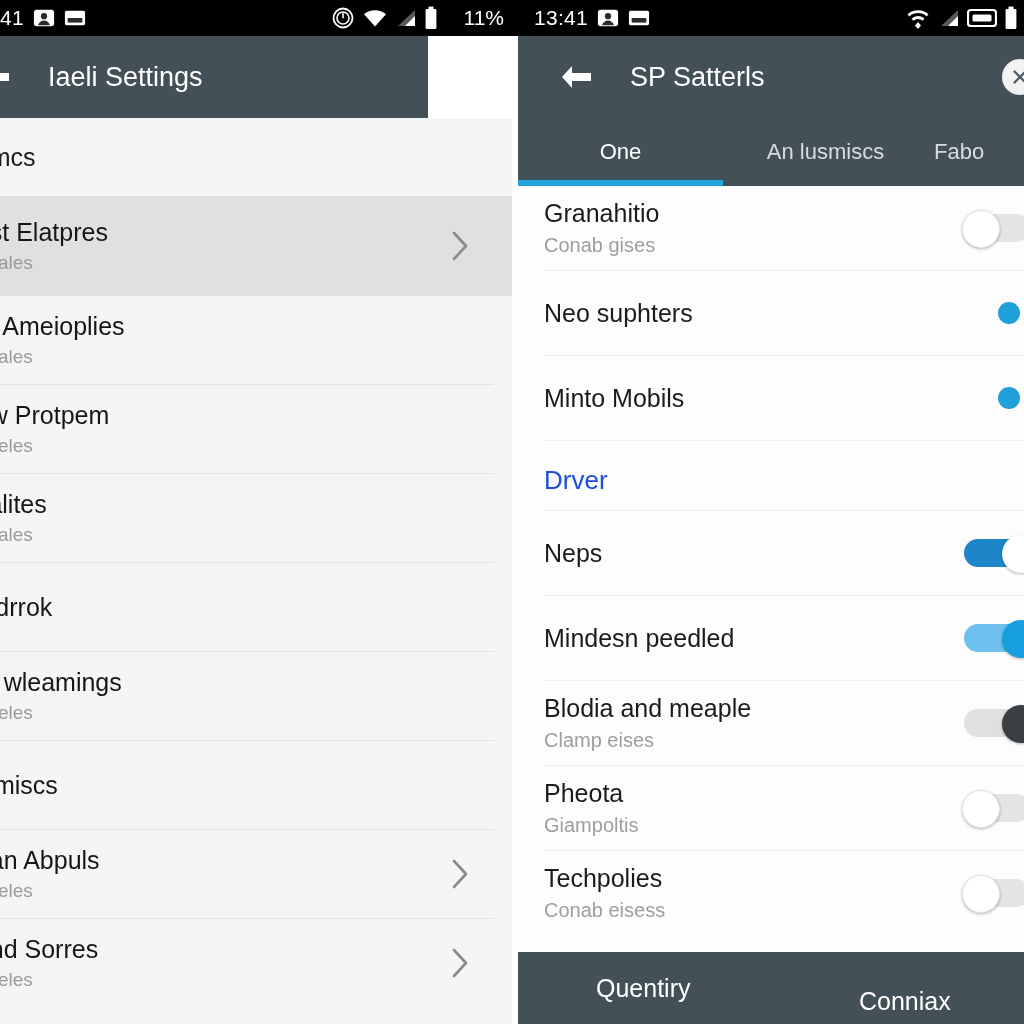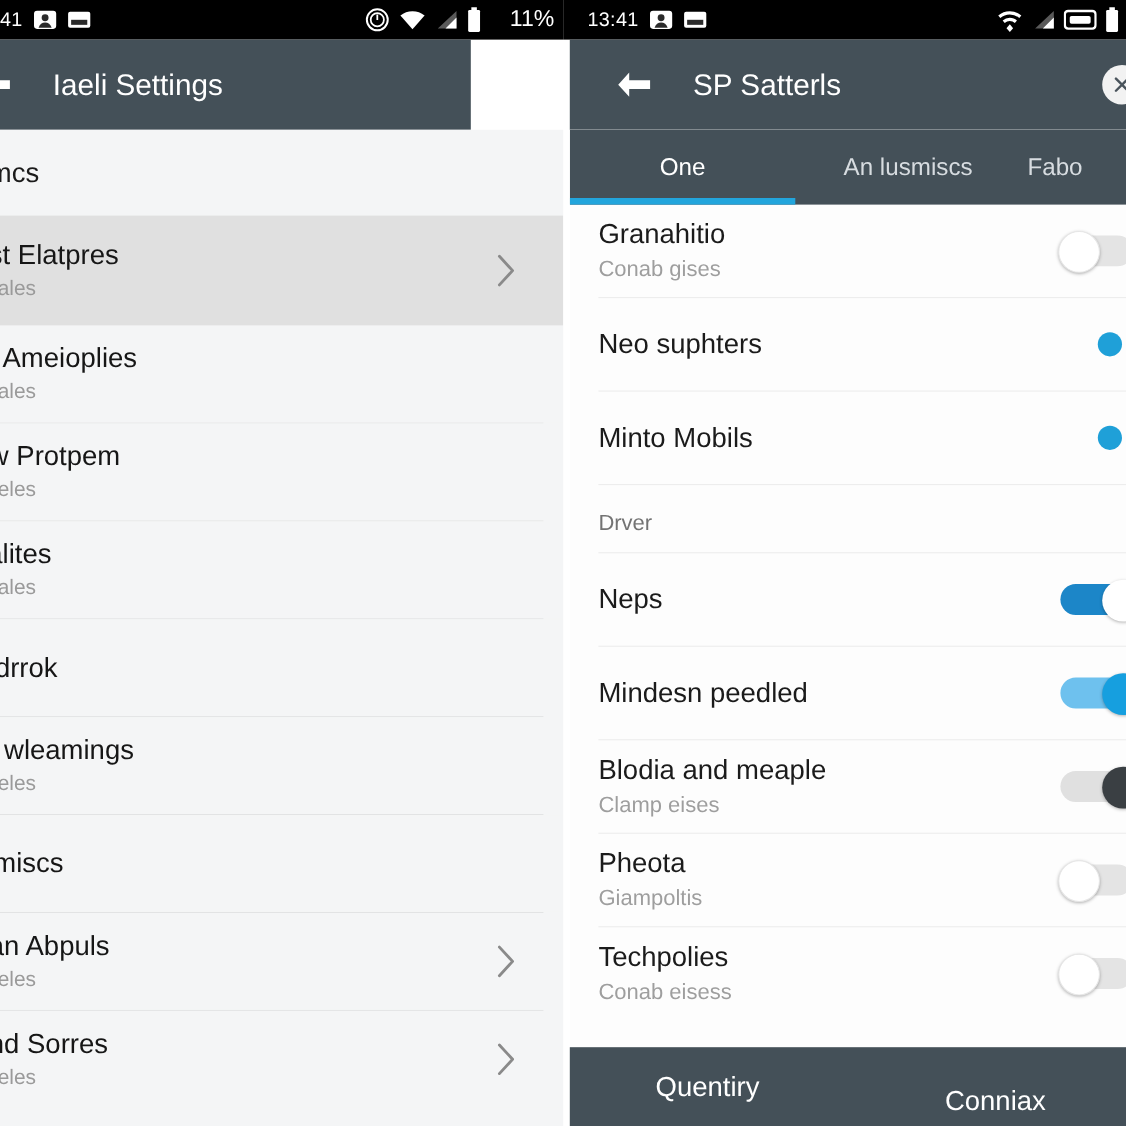--- a/index.html
+++ b/index.html
@@ -4,21 +4,21 @@
 <style>
   html,body{margin:0;padding:0;background:#000;}
   body{width:1024px;height:1024px;overflow:hidden;font-family:"Liberation Sans",sans-serif;}
   .screen{position:relative;width:1024px;height:1024px;overflow:hidden;background:#fff;}
 
   
   .statusbar{position:absolute;top:0;height:36px;background:#000;color:#fff;
     display:flex;align-items:center;box-sizing:border-box;}
   .statusbar.left{left:0;width:512px;padding:0 8px 0 0;}
   .statusbar.right{left:512px;width:512px;padding:0 6px 0 22px;}
-  .sb-clock{font-size:18px;font-weight:400;letter-spacing:.3px;color:#fff;}
+  .sb-clock{font-size:21px;font-weight:400;letter-spacing:.3px;color:#fff;}
   .sb-left-group{display:flex;align-items:center;gap:9px;}
   .sb-right-group{display:flex;align-items:center;gap:7px;margin-left:auto;}
   .sb-pct{font-size:21px;font-weight:400;margin-left:19px;}
   .ic{display:inline-block;position:relative;}
   .ic svg{display:block;}
 
   
   .appbar{position:absolute;top:36px;height:82px;background:#445058;
     display:flex;align-items:center;box-sizing:border-box;}
   .appbar.left{left:0;width:428px;padding-left:0;}
@@ -56,21 +56,21 @@
   .tab.t-three{width:120px;justify-content:flex-start;padding-left:6px;}
   .tab.active{color:#ffffff;}
   .tab.active:after{content:"";position:absolute;left:0;right:0;bottom:0;height:6px;background:#22a5dc;}
   .rlist{background:#fdfdfd;}
   .rrow{position:relative;display:flex;align-items:center;min-height:84px;
     padding:10px 0 10px 26px;box-sizing:border-box;}
   .rrow .rtxt{flex:1 1 auto;overflow:hidden;}
   .rrow .r1{font-size:25px;color:#1b1b1b;line-height:1.15;white-space:nowrap;}
   .rrow .r2{font-size:20px;color:#9e9e9e;margin-top:6px;white-space:nowrap;}
   .rdiv{height:1px;background:#ededed;margin-left:26px;}
-  .sec-label{padding:24px 0 14px 26px;font-size:20px;color:#737373;}
+  .sec-label{padding:24px 0 14px 26px;font-size:26px;color:#1d4ed8;}
 
   
   .radio{width:22px;height:22px;border-radius:50%;background:#1fa0d8;flex:0 0 auto;margin-right:4px;}
   
   .tgl{position:relative;width:76px;height:36px;flex:0 0 auto;margin-right:-16px;}
   .tgl .track{position:absolute;top:4px;left:0;width:66px;height:28px;border-radius:14px;background:#d8d8d8;}
   .tgl .knob{position:absolute;top:0;left:38px;width:38px;height:38px;border-radius:50%;
     background:#fff;box-shadow:0 1px 3px rgba(0,0,0,.3);}
   .tgl.off .track{background:#e4e4e4;}
   .tgl.off .knob{left:-2px;background:#fff;border:1px solid #e6e6e6;box-sizing:border-box;}

